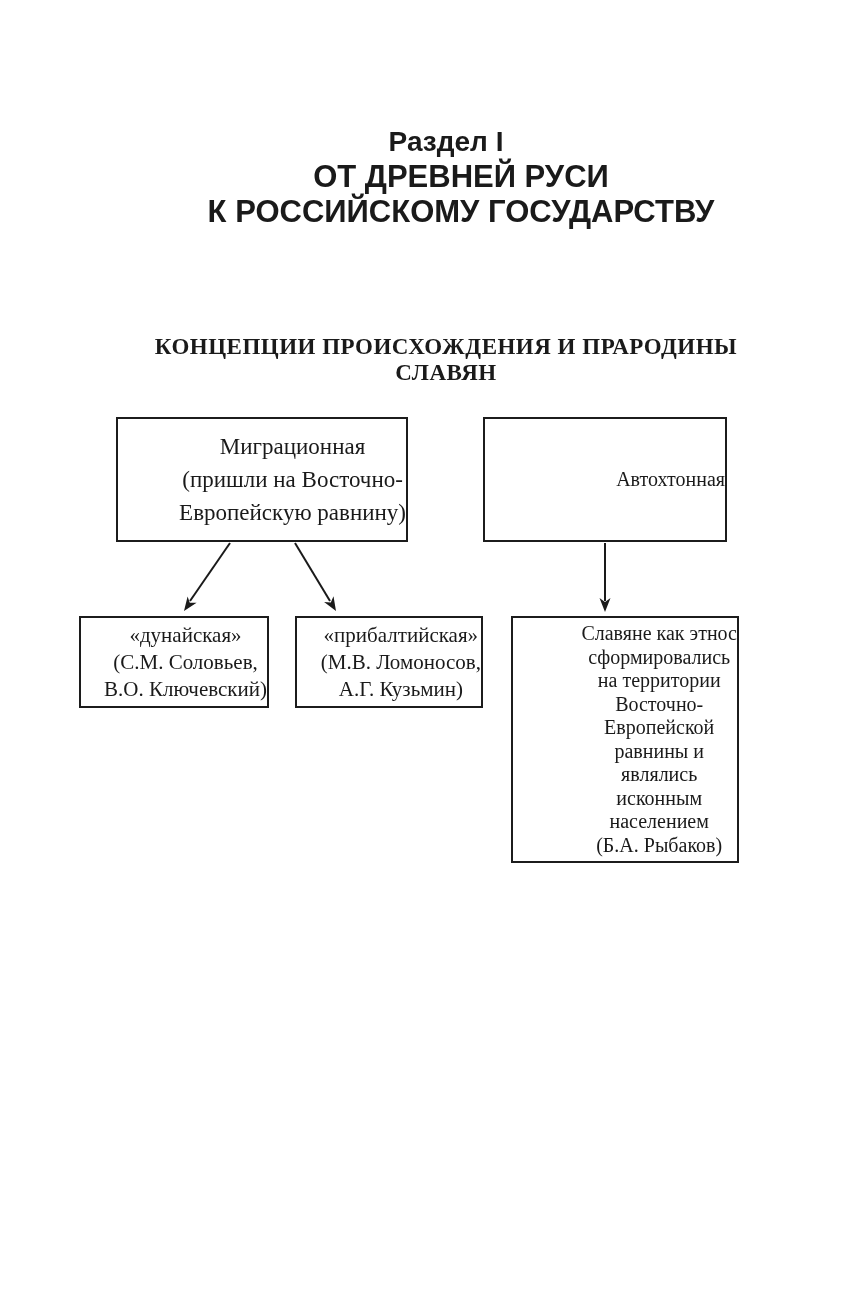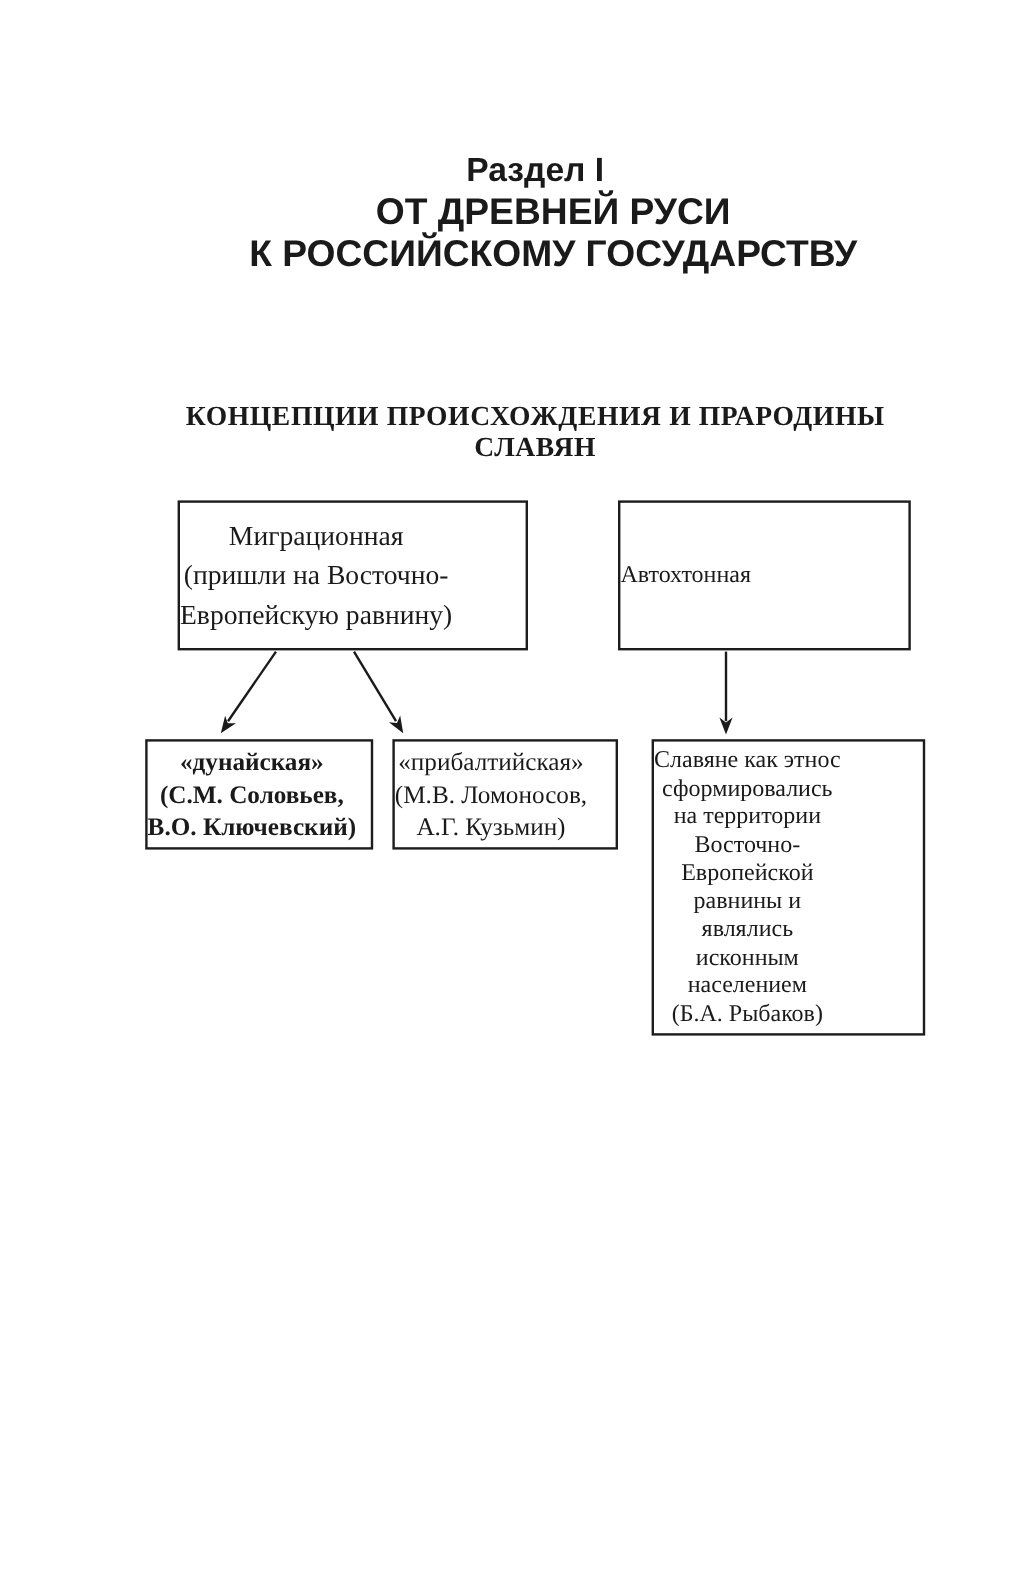--- a/index.html
+++ b/index.html
@@ -55,31 +55,30 @@
     line-height: 26px;
     letter-spacing: 0.5px;
   }
   .box {
     position: absolute;
     box-sizing: border-box;
     border: 2px solid #1c1c1c;
     background: #ffffff;
     display: flex;
     align-items: center;
-    justify-content: flex-start;
+    justify-content: flex-end;
     text-align: center;
-    margin-left: 32px;
   }
   .box .box-text {
     white-space: pre-line;
     display: block;
   }
   .box-migration      { left: 116px; top: 417px; width: 292px; height: 125px; font-size: 23px; line-height: 33px; }
   .box-autochthonous  { left: 483px; top: 417px; width: 244px; height: 125px; font-size: 20px; line-height: 33px; }
-  .box-danube         { left:  89px; top: 616px; width: 190px; height:  92px; font-size: 21px; line-height: 27px; font-weight: bold; }
+  .box-danube         { left:  79px; top: 616px; width: 190px; height:  92px; font-size: 21px; line-height: 27px; }
   .box-baltic         { left: 295px; top: 616px; width: 188px; height:  92px; font-size: 21px; line-height: 27px; }
   .box-rybakov        { left: 511px; top: 616px; width: 228px; height: 247px; font-size: 20px; line-height: 23.5px; }
   .arrows {
     position: absolute;
     left: 0;
     top: 0;
     pointer-events: none;
   }
   .arrows line {
     stroke: #1a1a1a;

